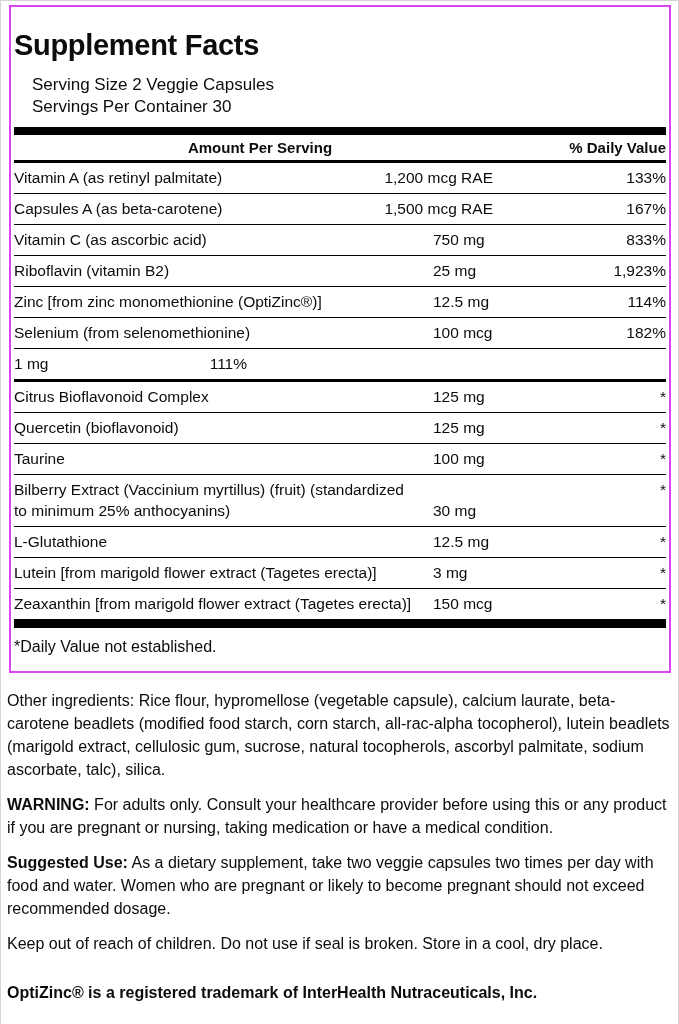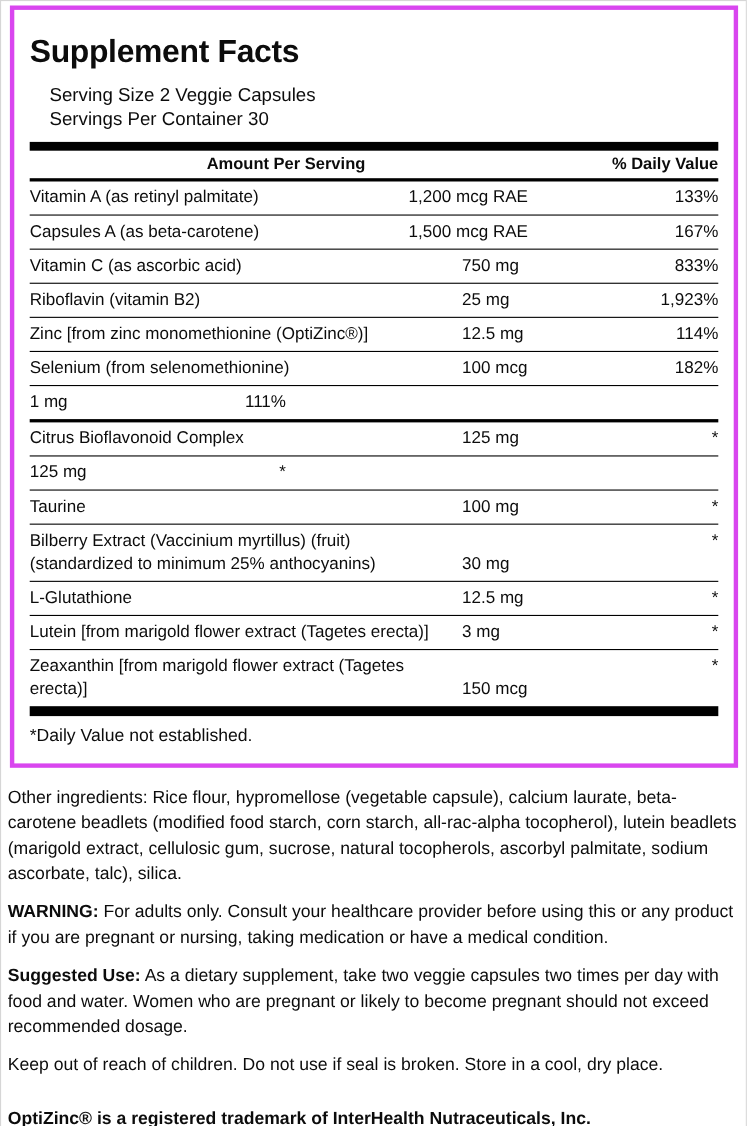--- a/index.html
+++ b/index.html
@@ -5,23 +5,23 @@
   html, body { margin:0; padding:0; background:#ffffff; }
   body { font-family:"Liberation Sans", sans-serif; color:#0c0c0c; }
   .page {
     width:679px; min-height:1024px; box-sizing:border-box;
     padding:4px 5px 12px 4px; background:#fff;
     border:1px solid #d6d6d6;
   }
 
   
   .facts-box {
-    border:4px solid #d946ef;
+    border:2px solid #d946ef;
     margin:0 2px 0 4px;
-    padding:0 14px;
+    padding:0 3px;
   }
   .facts-title {
     font-size:29px; font-weight:bold; letter-spacing:-0.3px;
     margin:22px 0 0 0; line-height:33px;
   }
   .serving-block { margin-top:12px; font-size:17px; line-height:22px;margin-left:18px; }
   .bar-thick { height:8px; background:#000; margin-top:9px; }
   .bar-thick-bottom { height:9px; background:#000; }
 
   .facts-header {
@@ -106,20 +106,21 @@
         <div class="fact-row">
           <div class="fact-amount">1 mg</div>
           <div class="fact-dv">111%</div>
         </div>
         <div class="fact-row section-start">
           <div class="fact-name">Citrus Bioflavonoid Complex</div>
           <div class="fact-amount">125 mg</div>
           <div class="fact-dv">*</div>
         </div>
         <div class="fact-row">
+          <div class="fact-name">Quercetin (bioflavonoid)</div>
           <div class="fact-amount">125 mg</div>
           <div class="fact-dv">*</div>
         </div>
         <div class="fact-row">
           <div class="fact-name">Taurine</div>
           <div class="fact-amount">100 mg</div>
           <div class="fact-dv">*</div>
         </div>
         <div class="fact-row">
           <div class="fact-name">Bilberry Extract (Vaccinium myrtillus) (fruit) (standardized to minimum 25% anthocyanins)</div>

